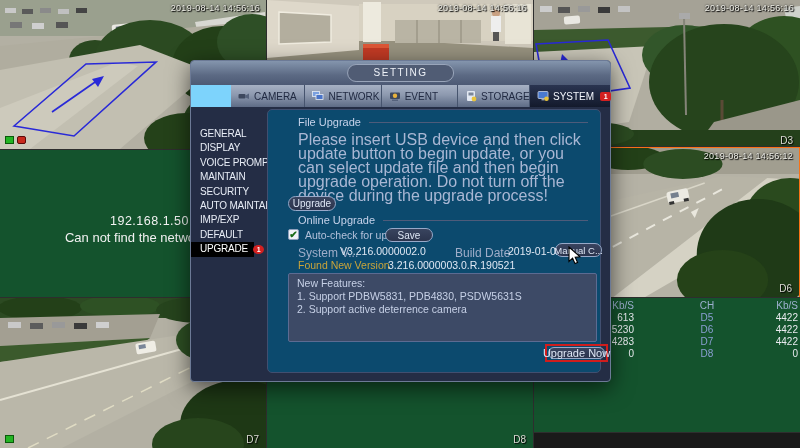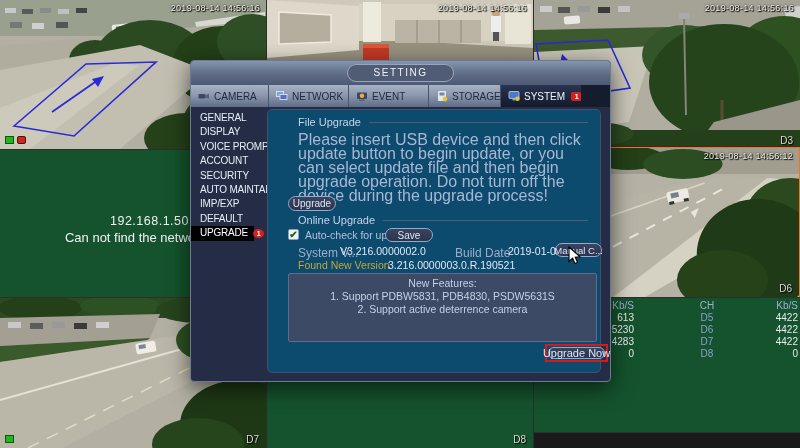--- a/index.html
+++ b/index.html
@@ -30,31 +30,31 @@
 
   
   #dlg{position:absolute;left:190px;top:60px;width:421px;height:322px;z-index:10;
        background:#242d45;border:1px solid #6c7a96;border-radius:4px;box-sizing:border-box;
        box-shadow:0 6px 22px rgba(0,0,0,.6);}
   #titlebar{position:absolute;left:0;top:0;right:0;height:24px;border-radius:3px 3px 0 0;
        background:linear-gradient(#8495ad,#5b6983 60%,#4d5a75);}
   #setting-pill{position:absolute;left:50%;transform:translateX(-50%);top:3px;height:16px;
        line-height:16px;padding:0 26px;background:#505c74;border:1px solid #99a5ba;
        border-radius:9px;font-size:10px;color:#eef2f8;letter-spacing:1.5px;text-align:right;}
-  #tabs{position:absolute;left:0;top:24px;right:0;height:22px;background:#7dd3fc;display:flex;}
+  #tabs{position:absolute;left:0;top:24px;right:0;height:22px;background:#7dd3fc;display:flex;padding-left:40px;}
   .tab{height:22px;display:flex;align-items:center;gap:4px;padding-left:7px;box-sizing:border-box;
        font-size:10px;color:#212a42;cursor:default;
        background:linear-gradient(#a6b1c4,#8d99af 45%,#5e6c86);border-right:1px solid #46546e;}
   .tab.active{background:linear-gradient(#2a3450,#131a2c);color:#f2f5fb;border-right:none;}
   .tab .ticon{display:flex;}
   .badge{min-width:9px;height:9px;border-radius:50%;background:#d42020;color:#fff;font-size:7px;
        line-height:9px;text-align:center;font-weight:bold;padding:0 1px;}
   .tab .badge{border-radius:2px;margin-left:2px;}
 
-  #sidebar{position:absolute;left:0;top:46px;width:76px;bottom:0;padding-top:4px;}
+  #sidebar{position:absolute;left:0;top:46px;width:76px;bottom:0;padding-top:20px;}
   .side-item{font-size:10px;line-height:14.4px;height:14.4px;padding-left:9px;color:#e8edf6;
        white-space:nowrap;letter-spacing:-.2px;}
   .side-item.sel{background:#000;width:63px;box-sizing:border-box;display:flex;align-items:center;gap:5px;color:#fff;}
 
   #panel{position:absolute;left:76px;top:48px;right:9px;bottom:8px;background:#0c4a6e;
        border:1px solid #414f70;border-radius:5px;overflow:visible;padding-left:32px;}
   .sec-head{position:absolute;display:flex;align-items:center;font-size:11px;color:#c6d2ea;}
   .sec-head .rule{height:1px;background:#4e5b7a;margin-left:8px;flex:1;}
   #file-head{left:30px;top:6px;right:12px;}
   #online-head{left:30px;top:104px;right:12px;}
@@ -72,21 +72,21 @@
   .fld-label{position:absolute;font-size:12px;color:#9fadc9;}
   .fld-value{position:absolute;font-size:10.5px;color:#dfe7f3;}
   #sysv-label{left:30px;top:136px;}
   #sysv-value{left:72px;top:135px;}
   #bdate-label{left:187px;top:136px;}
   #bdate-value{left:240px;top:135px;}
   #found-label{left:30px;top:149px;color:#c9a43a;font-size:10.5px;position:absolute;}
   #found-value{left:120px;top:149px;}
   #features{position:absolute;left:20px;top:163px;width:309px;height:69px;background:#3d4a66;
        border:1px solid #5c6b92;border-radius:2px;box-sizing:border-box;padding:3px 8px;
-       font-size:10.5px;line-height:12.8px;color:#c6d0e6;white-space:pre-line;text-align:center;}
+       font-size:10.5px;line-height:12.8px;color:#c6d0e6;white-space:pre-line;}
   #red-annot{position:absolute;left:277px;top:234px;width:63px;height:18px;
        border:2px solid #cf1d1d;box-sizing:border-box;}
   #btn-upgrade-now{left:1px;top:1px;right:1px;bottom:1px;font-size:11px;border-radius:7px;}
 
   #cursor{position:absolute;left:568px;top:246px;z-index:30;}
 </style>
 </head>
 <body>
 
 <div id="screen">
@@ -342,21 +342,21 @@
         <span>SYSTEM</span>
         <span class="badge">1</span>
       </div>
       <div style="flex:1;background:#151c2d"></div>
     </div>
 
     <div id="sidebar">
       <div class="side-item">GENERAL</div>
       <div class="side-item">DISPLAY</div>
       <div class="side-item">VOICE PROMPT</div>
-      <div class="side-item">ACCOUNT</div>
+      <div class="side-item">MAINTAIN</div>
       <div class="side-item">SECURITY</div>
       <div class="side-item">AUTO MAINTAIN</div>
       <div class="side-item">IMP/EXP</div>
       <div class="side-item">DEFAULT</div>
       <div class="side-item sel">
         <span>UPGRADE</span>
         <span class="badge">1</span>
       </div>
     </div>
 

